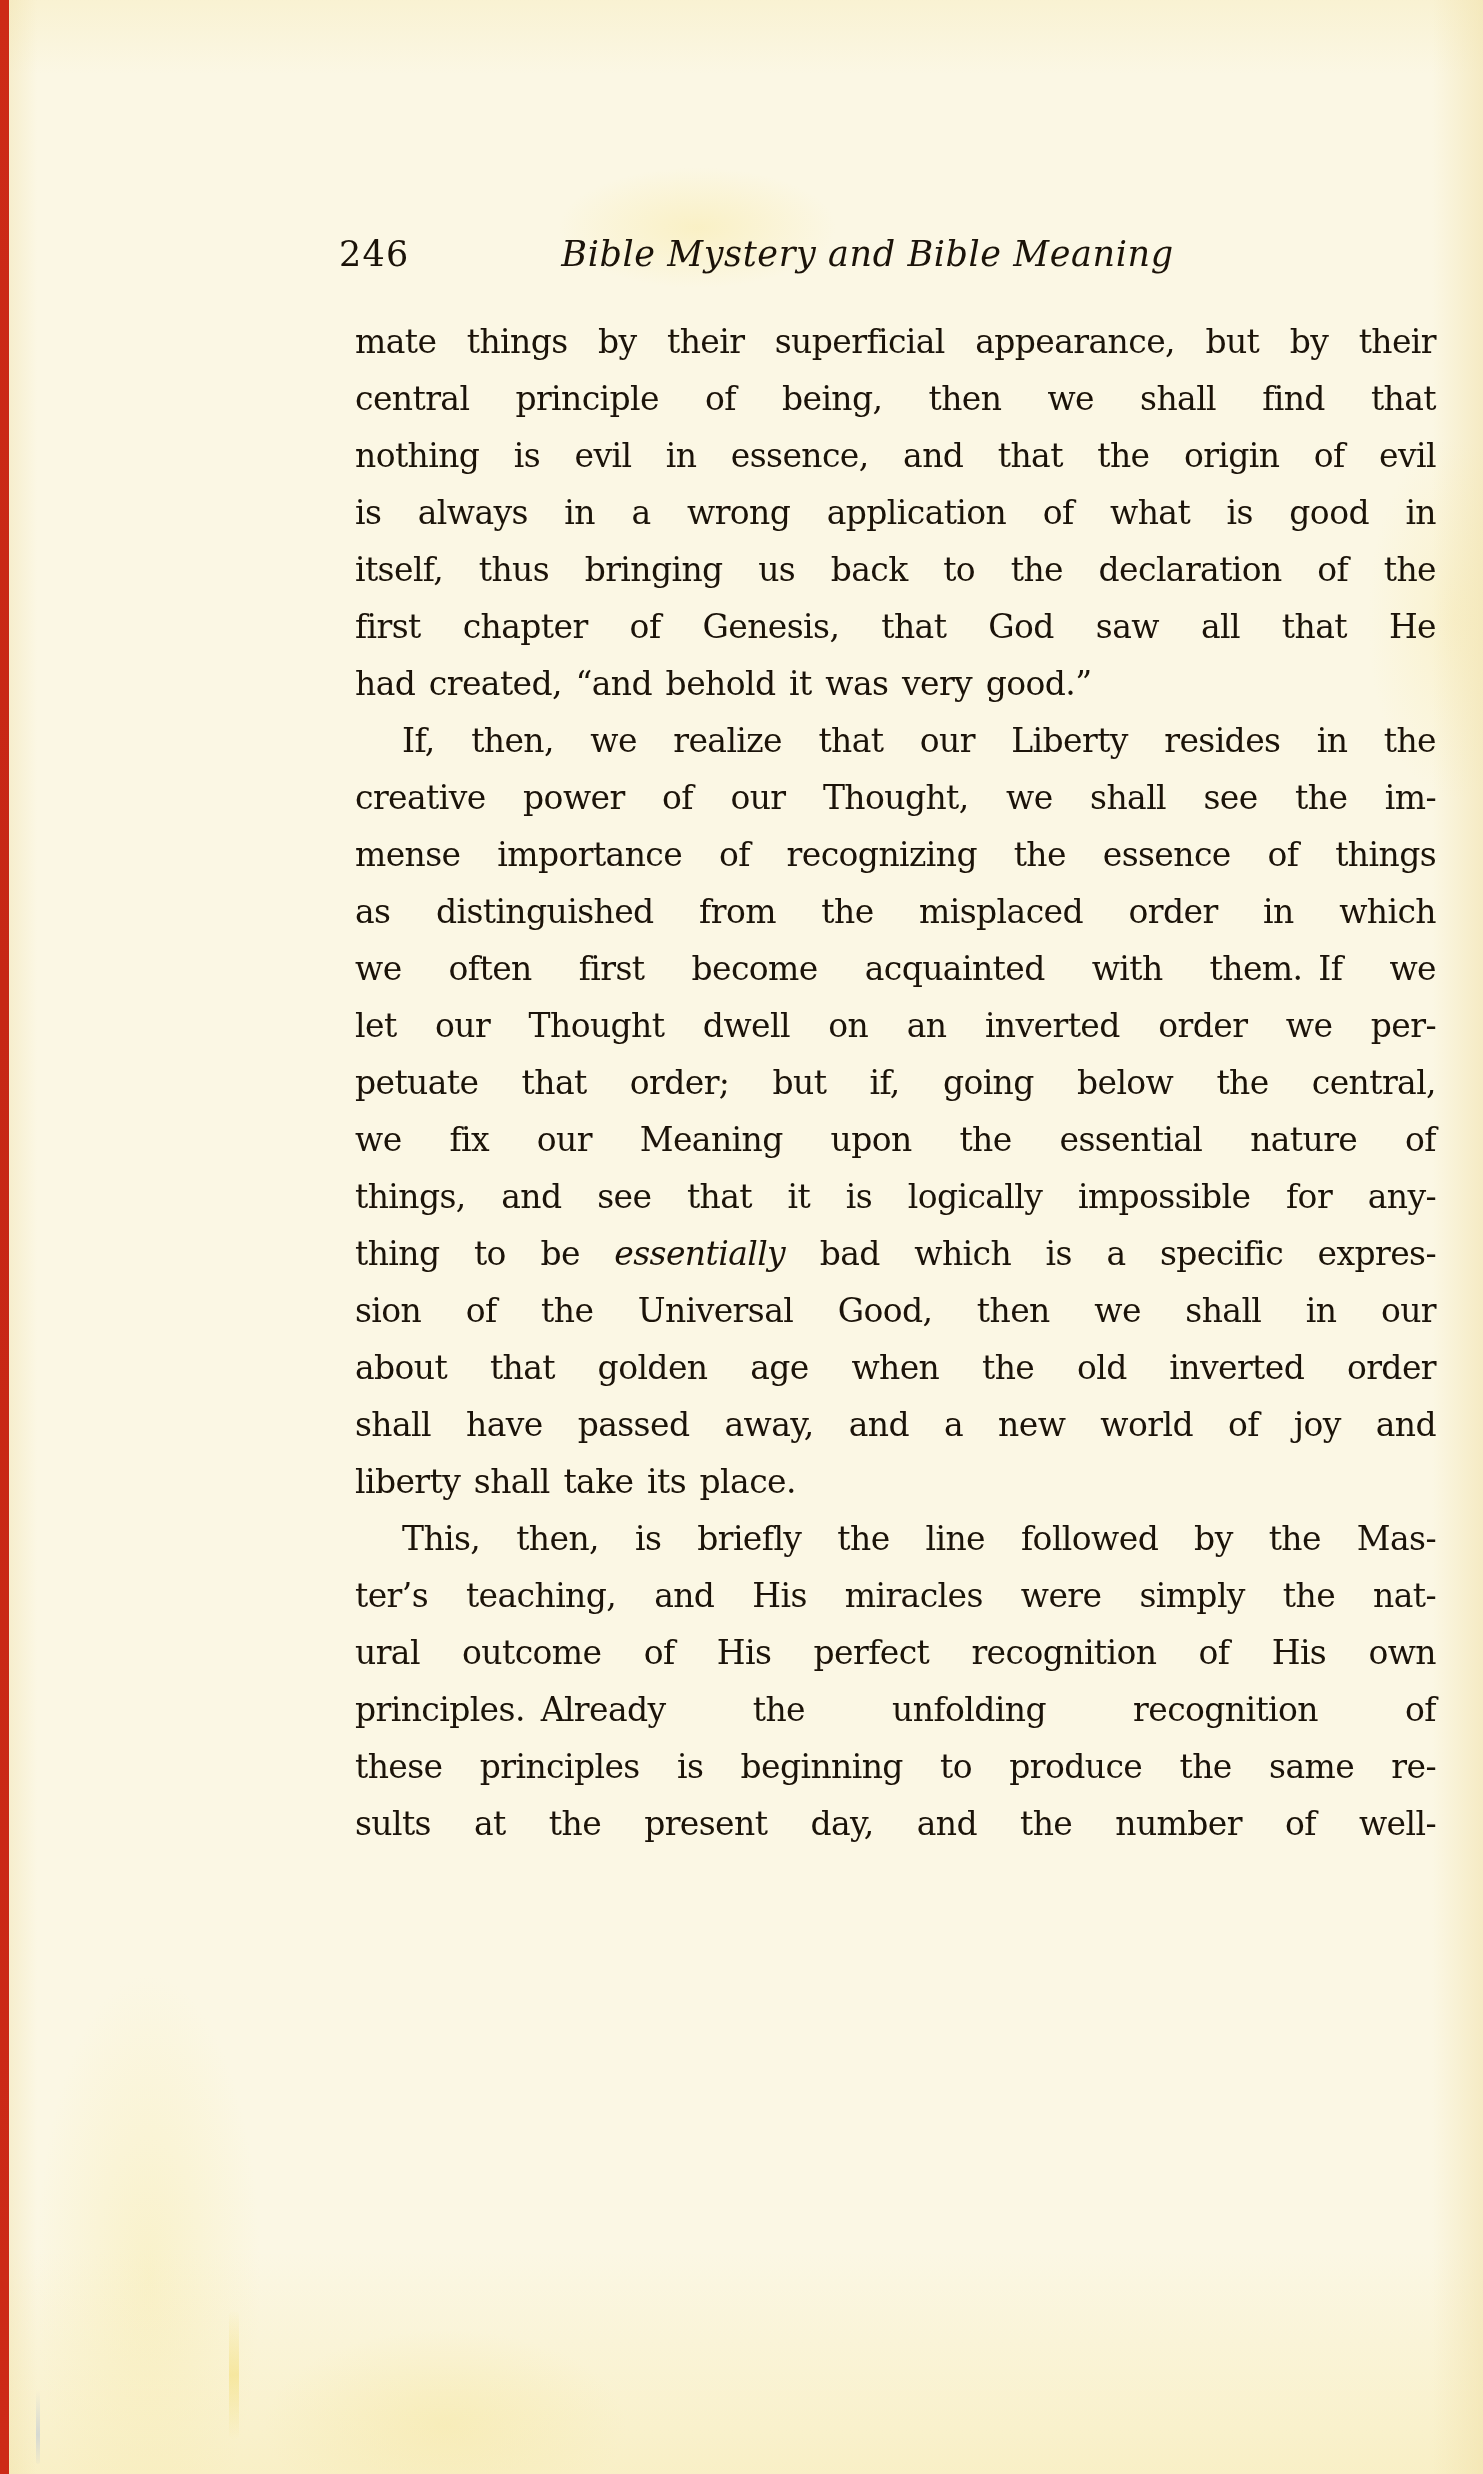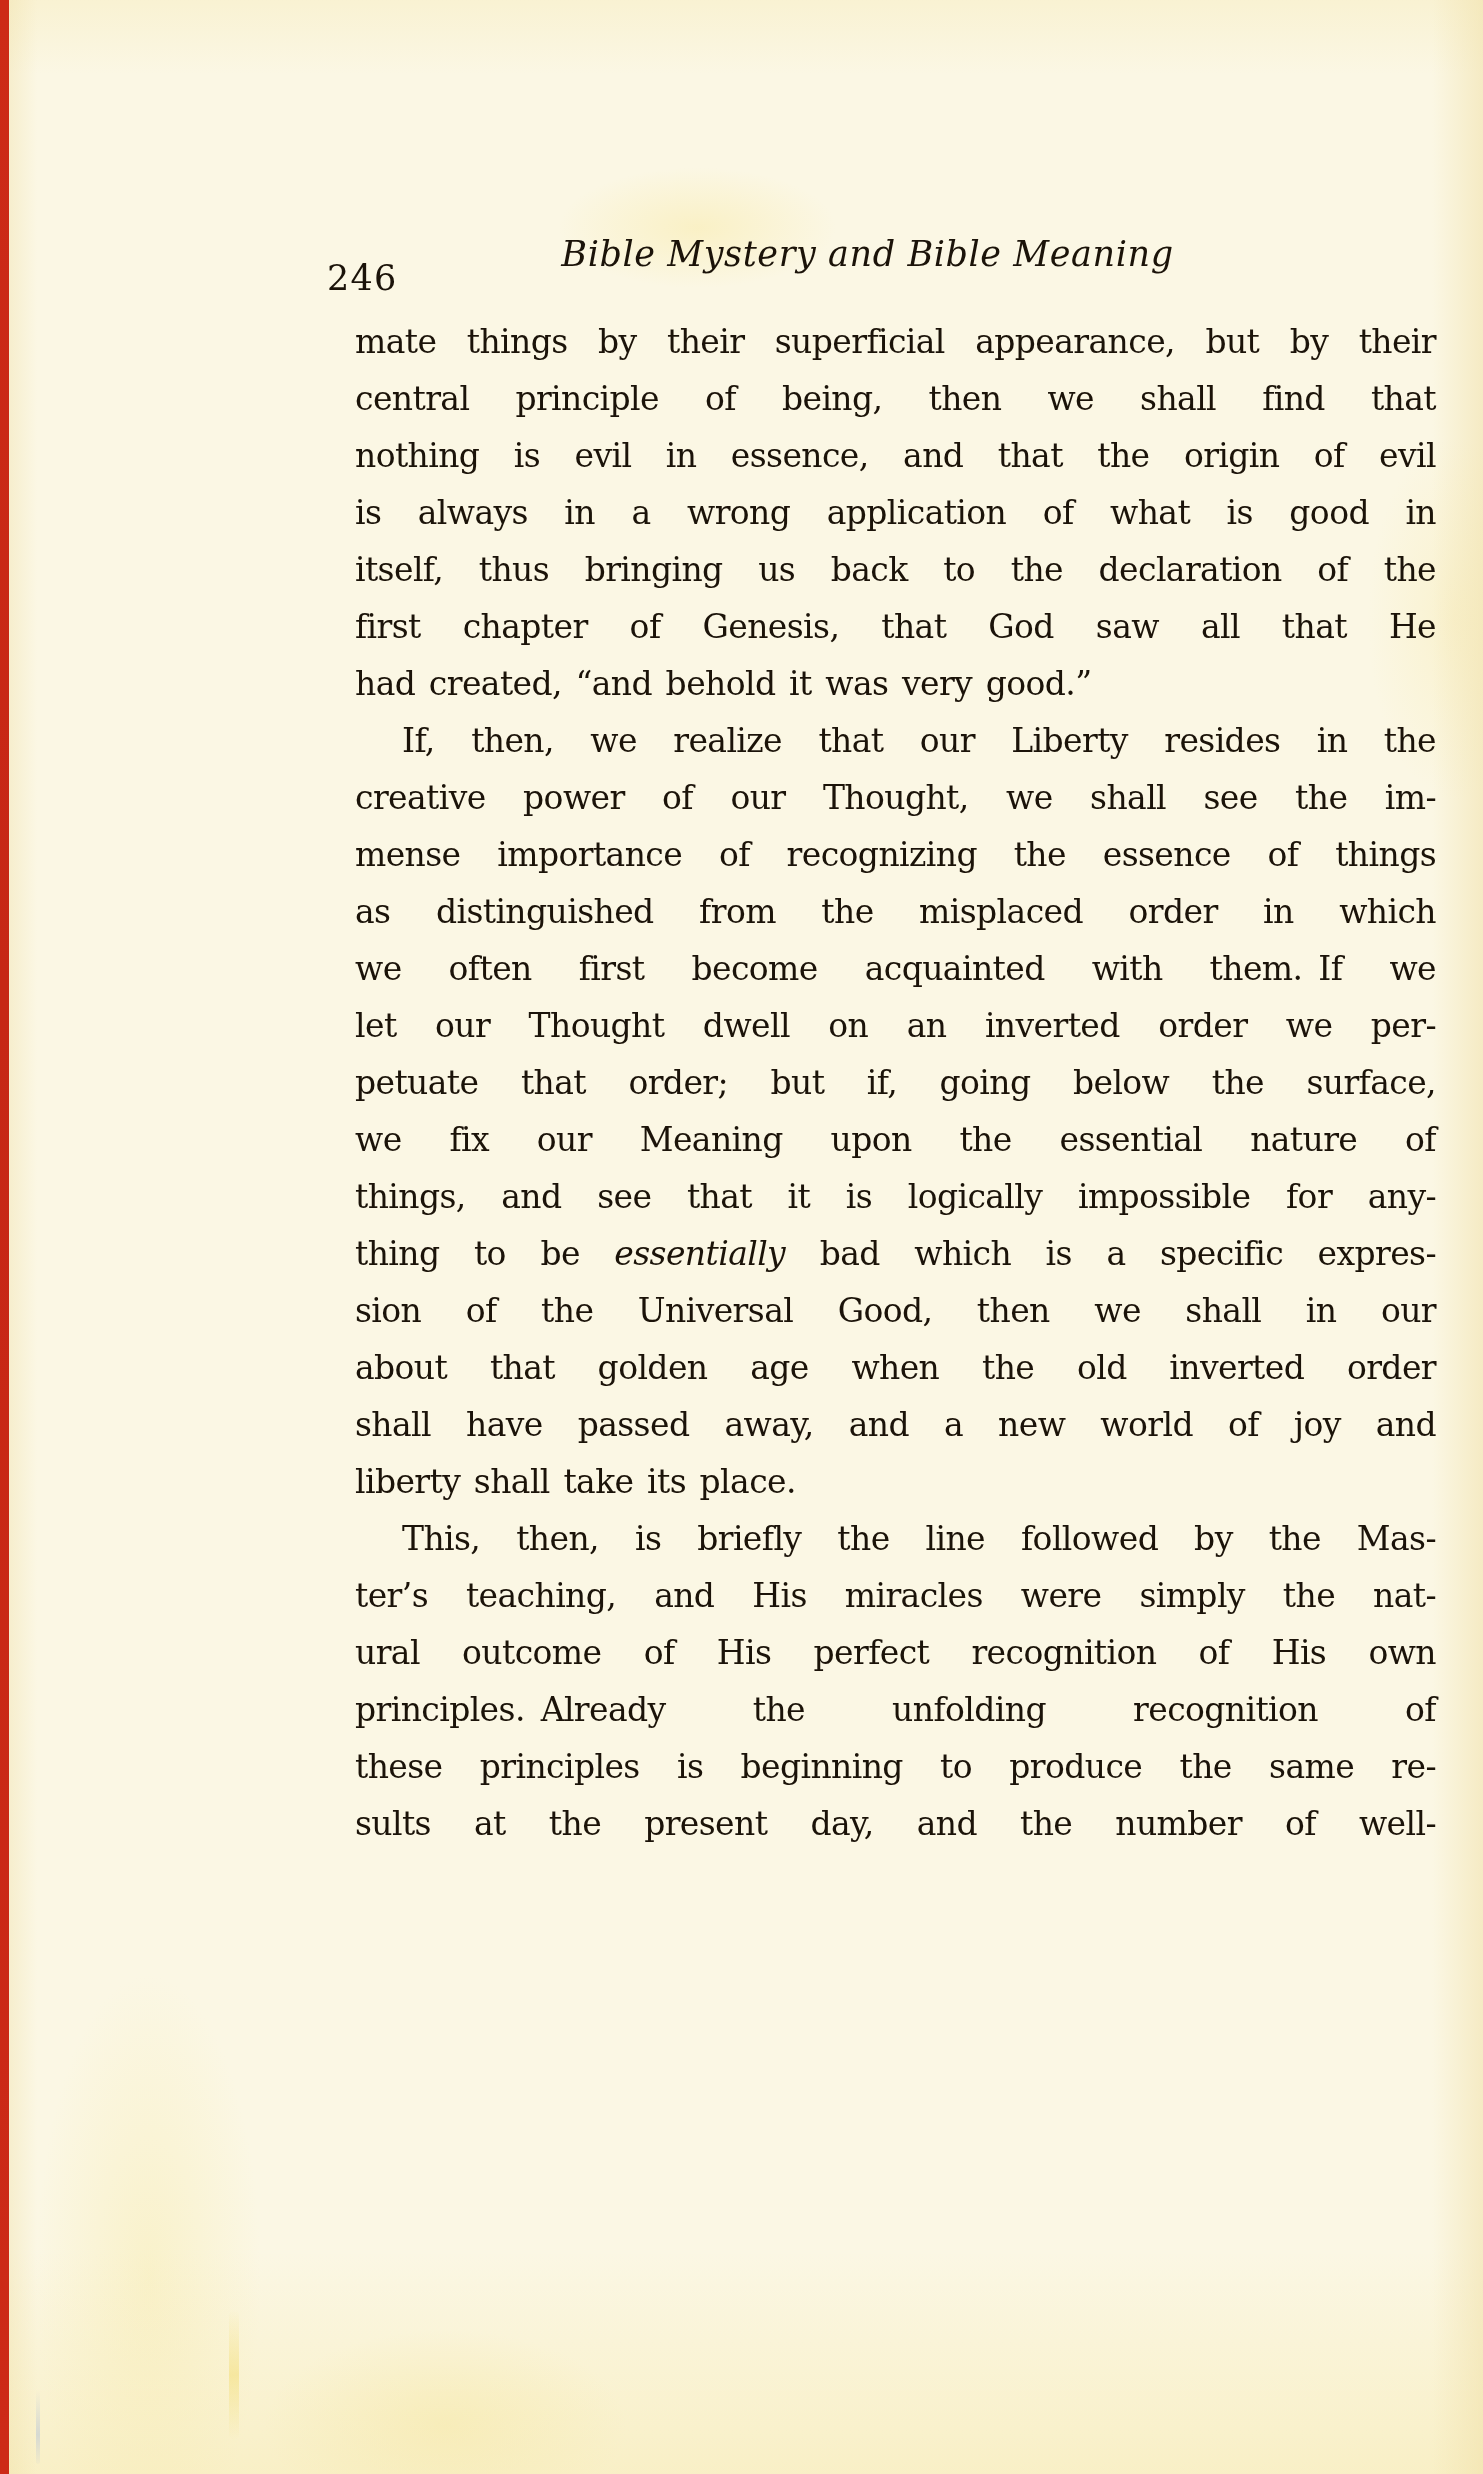--- a/index.html
+++ b/index.html
@@ -58,24 +58,23 @@
     left: 327px;
     top: 230px;
     width: 1081px;
     height: 49px;
     font-size: 35px;
     line-height: 49px;
     white-space: nowrap;
   }
   .page-number {
     position: absolute;
-    left: 0;
+    left: 12px;
     top: 0;
     letter-spacing: 1.2px;
-    margin-top: 24px;
   }
   .running-title {
     position: absolute;
     left: 0;
     right: 0;
     top: 0;
     text-align: center;
     font-style: italic;
     letter-spacing: 0.6px;
   }
@@ -128,21 +127,21 @@
         <div class="line"><span>first chapter of Genesis, that God saw all that He</span></div>
         <div class="line endline"><span>had created, “and behold it was very good.”</span></div>
       </div>
       <div class="para">
         <div class="line indent"><span>If, then, we realize that our Liberty resides in the</span></div>
         <div class="line"><span>creative power of our Thought, we shall see the im-</span></div>
         <div class="line"><span>mense importance of recognizing the essence of things</span></div>
         <div class="line"><span>as distinguished from the misplaced order in which</span></div>
         <div class="line"><span>we often first become acquainted with them. If we</span></div>
         <div class="line"><span>let our Thought dwell on an inverted order we per-</span></div>
-        <div class="line"><span>petuate that order; but if, going below the surface,</span></div>
+        <div class="line"><span>petuate that order; but if, going below the central,</span></div>
         <div class="line"><span>we fix our Meaning upon the essential nature of</span></div>
         <div class="line"><span>things, and see that it is logically impossible for any-</span></div>
         <div class="line"><span>thing to be </span><span class="it">essentially</span><span> bad which is a specific expres-</span></div>
         <div class="line"><span>sion of the Universal Good, then we shall in our</span></div>
         <div class="line"><span>about that golden age when the old inverted order</span></div>
         <div class="line"><span>shall have passed away, and a new world of joy and</span></div>
         <div class="line endline"><span>liberty shall take its place.</span></div>
       </div>
       <div class="para">
         <div class="line indent"><span>This, then, is briefly the line followed by the Mas-</span></div>

